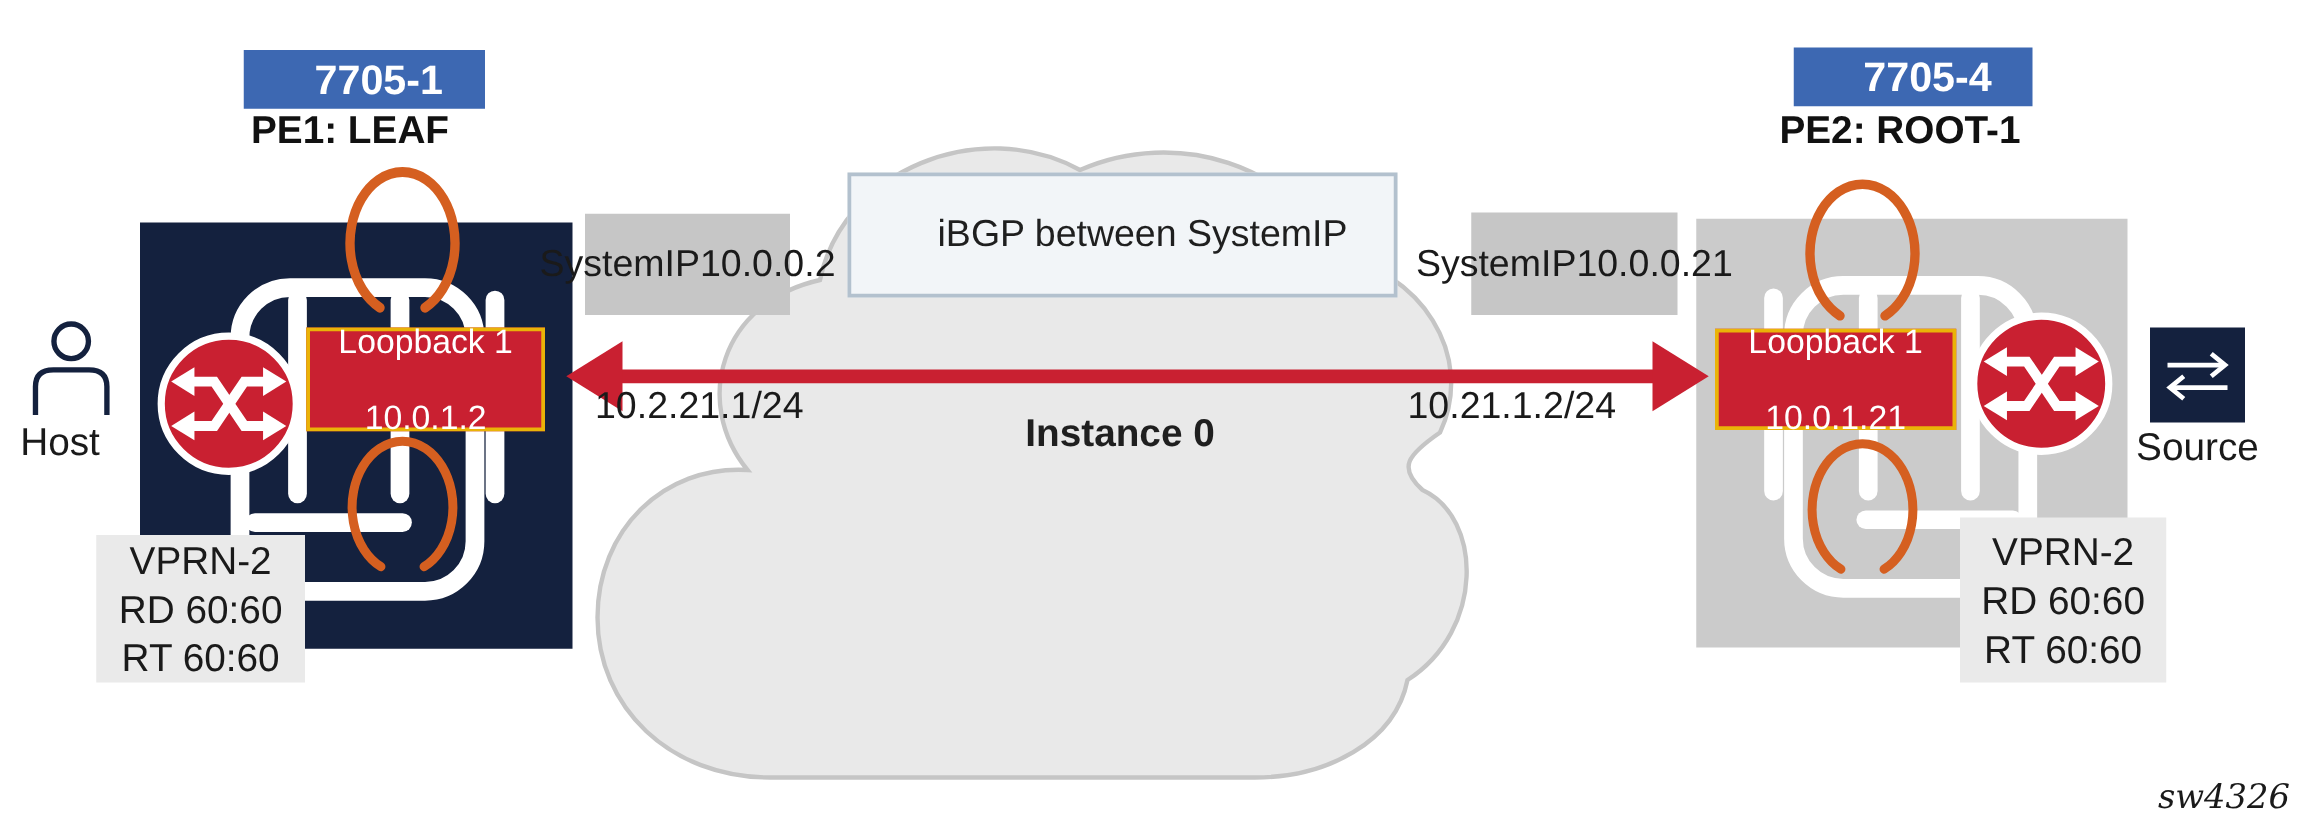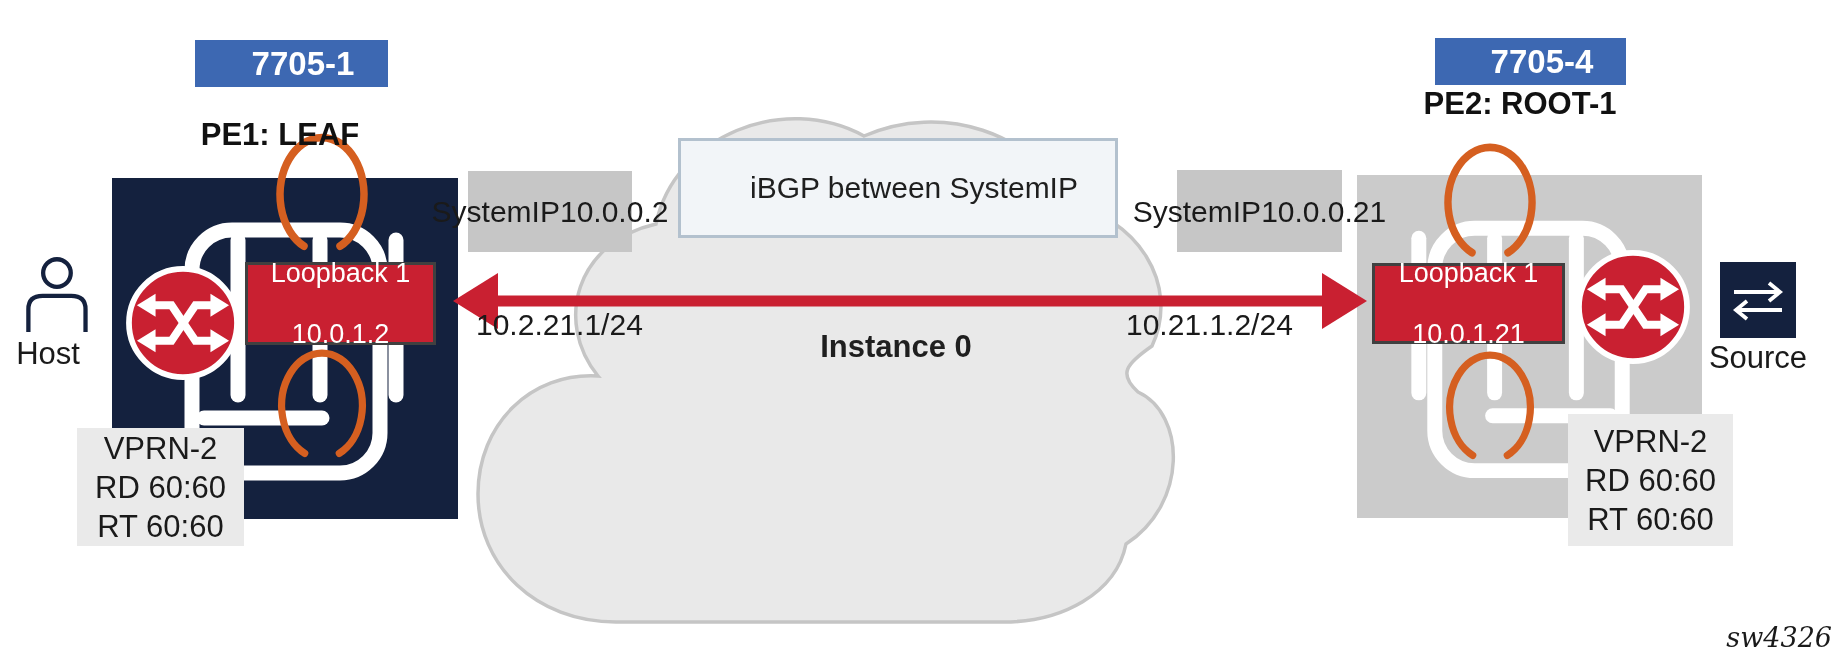--- a/index.html
+++ b/index.html
@@ -12,21 +12,21 @@
   
   .model-badge{
     background:var(--blue,#3D68B2);color:#fff;font-weight:bold;font-size:33px;
     display:flex;align-items:center;justify-content:center;z-index:9;padding-left:23px;
   }
   .role-label{font-weight:bold;font-size:31px;color:#111;z-index:9;}
   .device-square{z-index:2;}
   .sq-navy{background:var(--navy,#14213E);}
   .sq-gray{background:var(--gray-device,#CBCBCB);}
   .loopback-badge{
-    background:var(--red,#C92031);border:3px solid #404040;color:#fff;
+    background:var(--red,#C92031);border:3px solid #eab308;color:#fff;
     font-size:27px;line-height:34px;display:flex;flex-direction:column;
     align-items:center;justify-content:center;z-index:7;box-sizing:border-box;gap:27px;
   }
   .gray-badge{
     background:var(--gray-label,#C6C6C6);font-size:30px;line-height:37px;
     display:flex;flex-direction:row;align-items:center;justify-content:center;
     z-index:6;box-sizing:border-box;
   }
   .vprn-badge{
     background:var(--light-label,#EAEAEA);font-size:31px;line-height:39px;
@@ -84,21 +84,21 @@
   </svg>
 
   <div class="abs ip-label" style="left:476px;top:308px;">10.2.21.1/24</div>
   <div class="abs ip-label" style="left:1126px;top:308px;">10.21.1.2/24</div>
 
   <div class="abs instance-label center" style="left:770px;top:326px;width:252px;">
     <div>Instance 0</div>
   </div>
 
   <div class="abs model-badge" style="left:195px;top:40px;width:170px;height:47px;">7705-1</div>
-  <div class="abs role-label center" style="left:145px;top:86px;width:270px;margin-top:31px;">PE1: LEAF</div>
+  <div class="abs role-label center" style="left:145px;top:86px;width:270px;">PE1: LEAF</div>
 
   <div class="abs device-square sq-navy" style="left:112px;top:178px;width:346px;height:341px;"></div>
 
   <svg class="abs chassis-svg" style="left:112px;top:178px;" width="346" height="341" viewBox="0 0 346 341">
     <g stroke="#fff" stroke-width="15" fill="none" stroke-linecap="round" stroke-linejoin="round">
       <rect x="80" y="52" width="188" height="243" rx="40"></rect>
       <line x1="126" y1="62" x2="126" y2="217"></line>
       <line x1="208" y1="62" x2="208" y2="217"></line>
       <line x1="284" y1="62" x2="284" y2="217"></line>
       <line x1="92" y1="240" x2="210" y2="240"></line>

